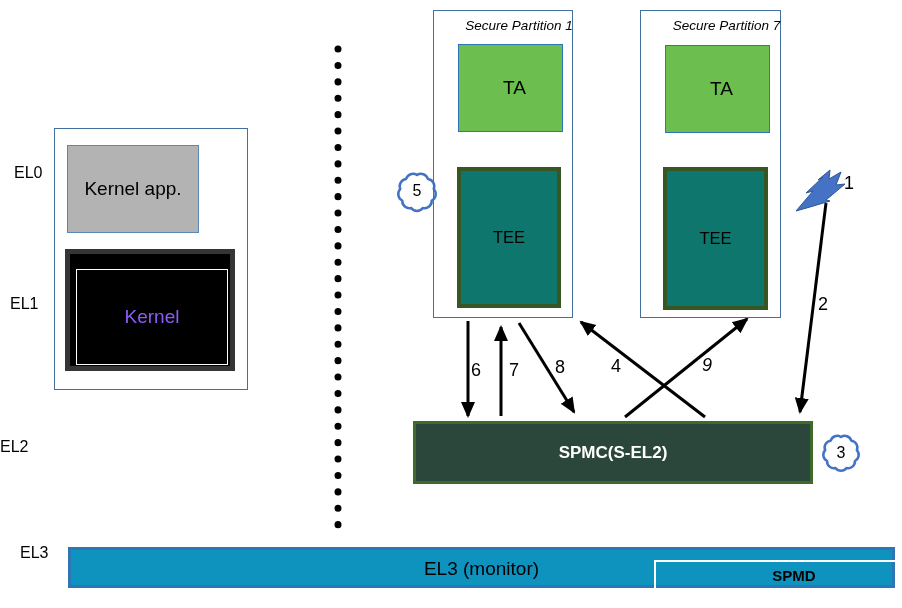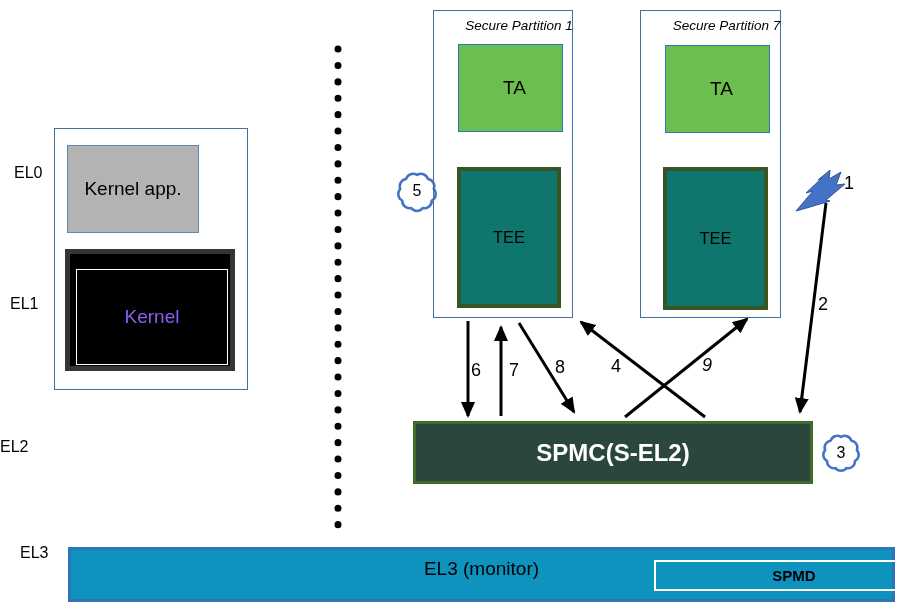--- a/index.html
+++ b/index.html
@@ -28,24 +28,24 @@
   .sp-title{position:absolute;left:16px;top:7px;width:100%;font-style:italic;font-size:13.5px;text-align:center;}
   .ta-box{background:#6cbe4f;border:1px solid #2e75b6;font-size:19px;padding-left:8px;}
   .ta1{left:458px;top:44px;width:105px;height:88px;}
   .ta2{left:665px;top:45px;width:105px;height:88px;}
   .tee-box{background:#0f766e;border:4px solid #375623;font-size:16.5px;}
   .tee1{left:457px;top:167px;width:104px;height:141px;}
   .tee2{left:663px;top:167px;width:105px;height:143px;}
 
   
   .spmc-bar{left:413px;top:421px;width:400px;height:63px;background:#2b463a;border:3px solid #3f6b2a;
-            color:#fff;font-weight:bold;font-size:24px;}
+            color:#fff;font-weight:bold;font-size:17px;}
 
   
-  .el3-bar{left:68px;top:547px;width:827px;height:55px;background:#0e93bf;border:3.5px solid #2e75b6;}
+  .el3-bar{left:68px;top:547px;width:827px;height:41px;background:#0e93bf;border:3.5px solid #2e75b6;}
   .el3-bar-label{position:absolute;left:0;top:8px;width:100%;text-align:center;font-size:19px;color:#000;}
   .spmd-box{left:654px;top:560px;width:280px;height:31px;border:2px solid #ffffff;background:transparent;
             font-weight:bold;font-size:15px;color:#000;}
 
   
   .num{position:absolute;font-size:18px;width:22px;text-align:center;}
   .num.italic{font-style:italic;}
   .cloud-num{position:absolute;font-size:16px;width:22px;text-align:center;}
 </style>
 </head>

